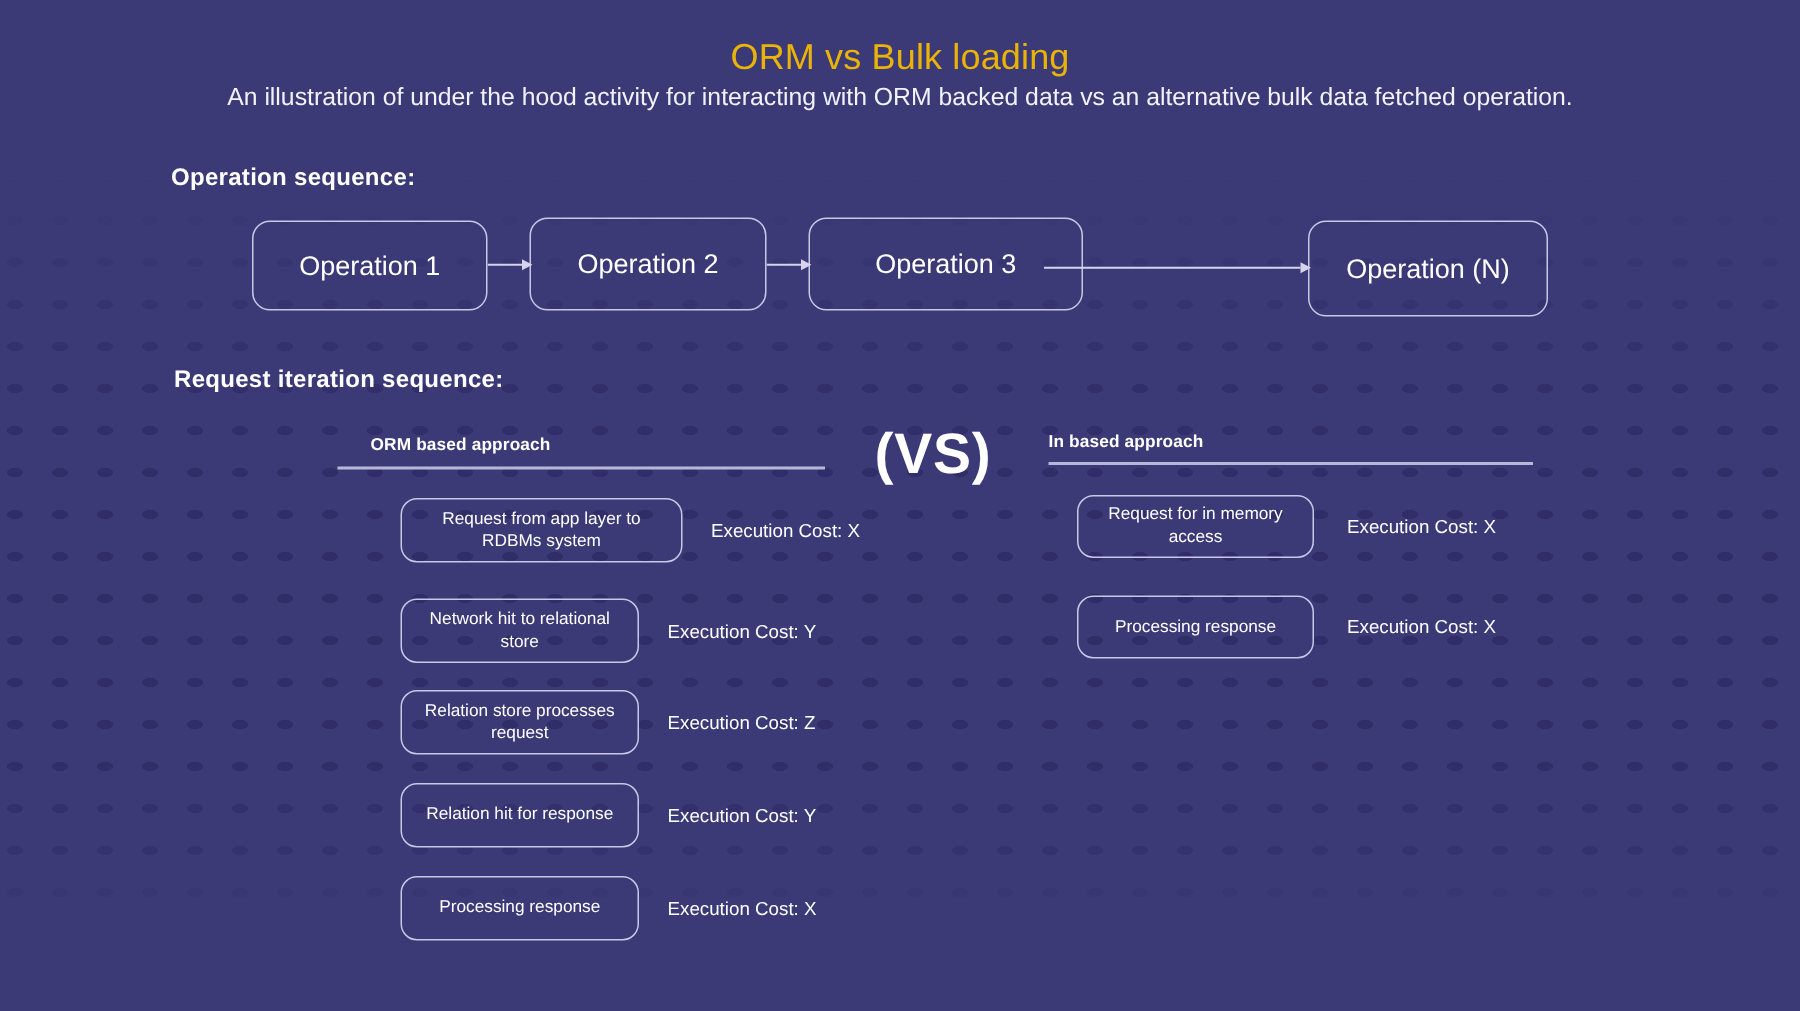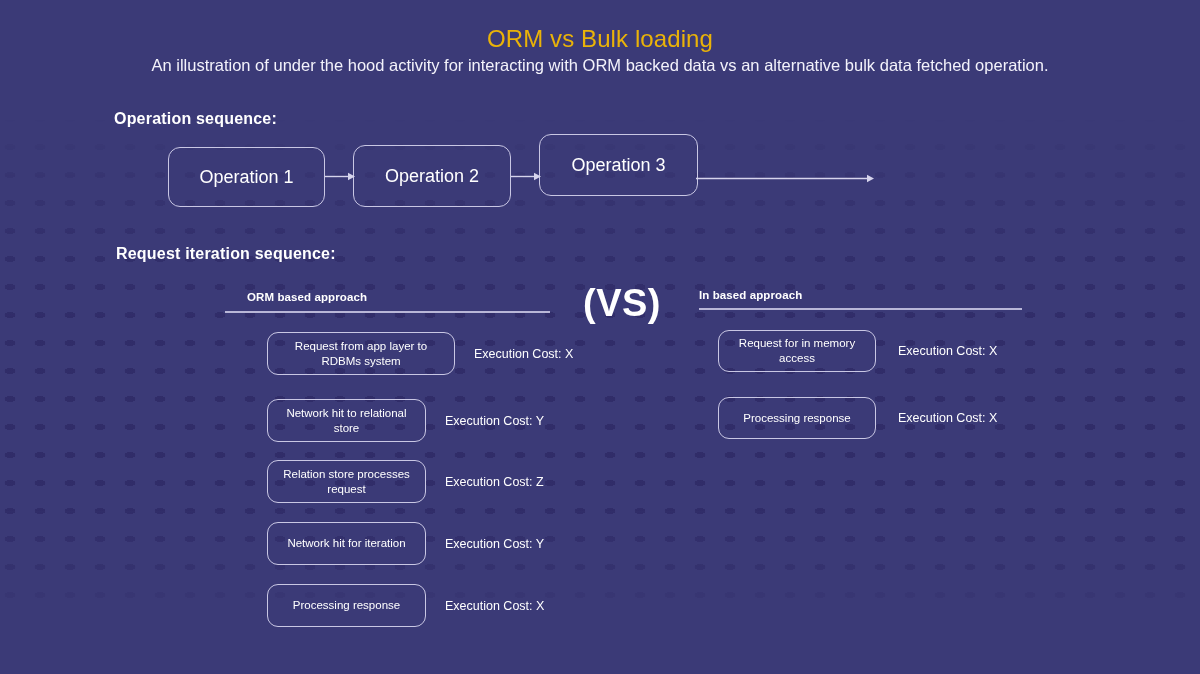--- a/index.html
+++ b/index.html
@@ -87,21 +87,21 @@
     display: flex;
     align-items: center;
     justify-content: center;
     font-size: 18px;
     font-weight: 400;
     color: #ffffff;
     background: transparent;
   }
   #op-box-0 { left: 168px; top: 147px; width: 157px; height: 60px; }
   #op-box-1 { left: 353px; top: 145px; width: 158px; height: 62px; }
-  #op-box-2 { left: 539px; top: 134px; width: 159px; height: 62px; }
+  #op-box-2 { left: 539px; top: 145px; width: 183px; height: 62px; }
   #op-box-3 { left: 872px; top: 147px; width: 160px; height: 64px; }
 
   .arrow {
     position: absolute;
     height: 9px;
     display: block;
   }
   #arrow-0 { left: 325px; top: 172px; width: 30px; }
   #arrow-1 { left: 511px; top: 172px; width: 30px; }
   #arrow-2 { left: 696px; top: 174px; width: 178px; }
@@ -183,20 +183,21 @@
 <div id="content">
 
   <div class="title">ORM vs Bulk loading</div>
   <div class="subtitle">An illustration of under the hood activity for interacting with ORM backed data vs an alternative bulk data fetched operation.</div>
 
   <div class="section-heading" id="op-seq-heading">Operation sequence:</div>
 
   <div class="op-box" id="op-box-0">Operation 1</div>
   <div class="op-box" id="op-box-1">Operation 2</div>
   <div class="op-box" id="op-box-2">Operation 3</div>
+  <div class="op-box" id="op-box-3">Operation (N)</div>
 
   <svg class="arrow" id="arrow-0" viewBox="0 0 30 9" preserveAspectRatio="none">
     <line x1="0" y1="4.5" x2="23" y2="4.5" stroke="#d6d4ec" stroke-width="1.4"></line>
     <polygon points="23,0.8 30,4.5 23,8.2" fill="#d6d4ec"></polygon>
   </svg>
   <svg class="arrow" id="arrow-1" viewBox="0 0 30 9" preserveAspectRatio="none">
     <line x1="0" y1="4.5" x2="23" y2="4.5" stroke="#d6d4ec" stroke-width="1.4"></line>
     <polygon points="23,0.8 30,4.5 23,8.2" fill="#d6d4ec"></polygon>
   </svg>
   <svg class="arrow" id="arrow-2" viewBox="0 0 178 9" preserveAspectRatio="none">
@@ -221,21 +222,21 @@
     </div>
     <div class="step-row r1">
       <div class="step-box">Network hit to relational store</div>
       <div class="step-cost">Execution Cost: Y</div>
     </div>
     <div class="step-row r2">
       <div class="step-box">Relation store processes request</div>
       <div class="step-cost">Execution Cost: Z</div>
     </div>
     <div class="step-row r3">
-      <div class="step-box">Network hit for iteration</div>
+      <div class="step-box">Relation hit for response</div>
       <div class="step-cost">Execution Cost: Y</div>
     </div>
     <div class="step-row r4">
       <div class="step-box">Processing response</div>
       <div class="step-cost">Execution Cost: X</div>
     </div>
   </div>
 
   <div id="col-mem">
     <div class="step-row r0">

